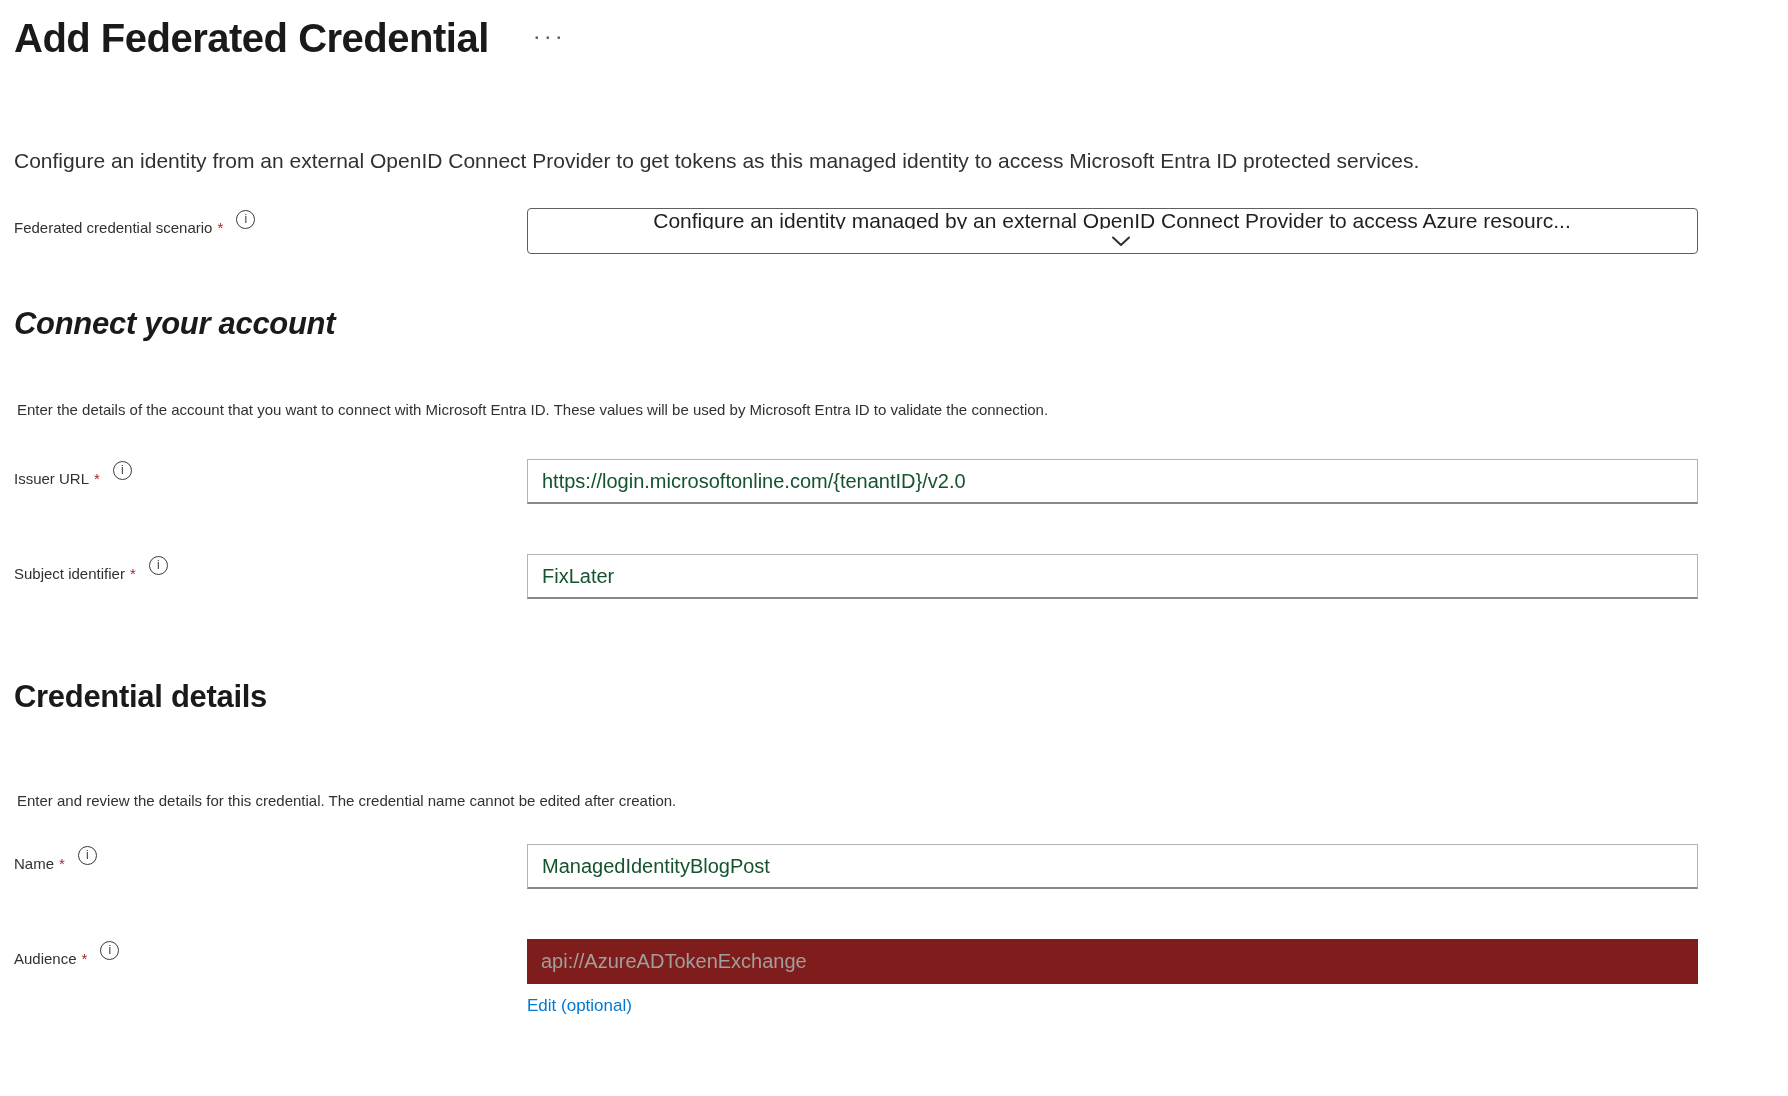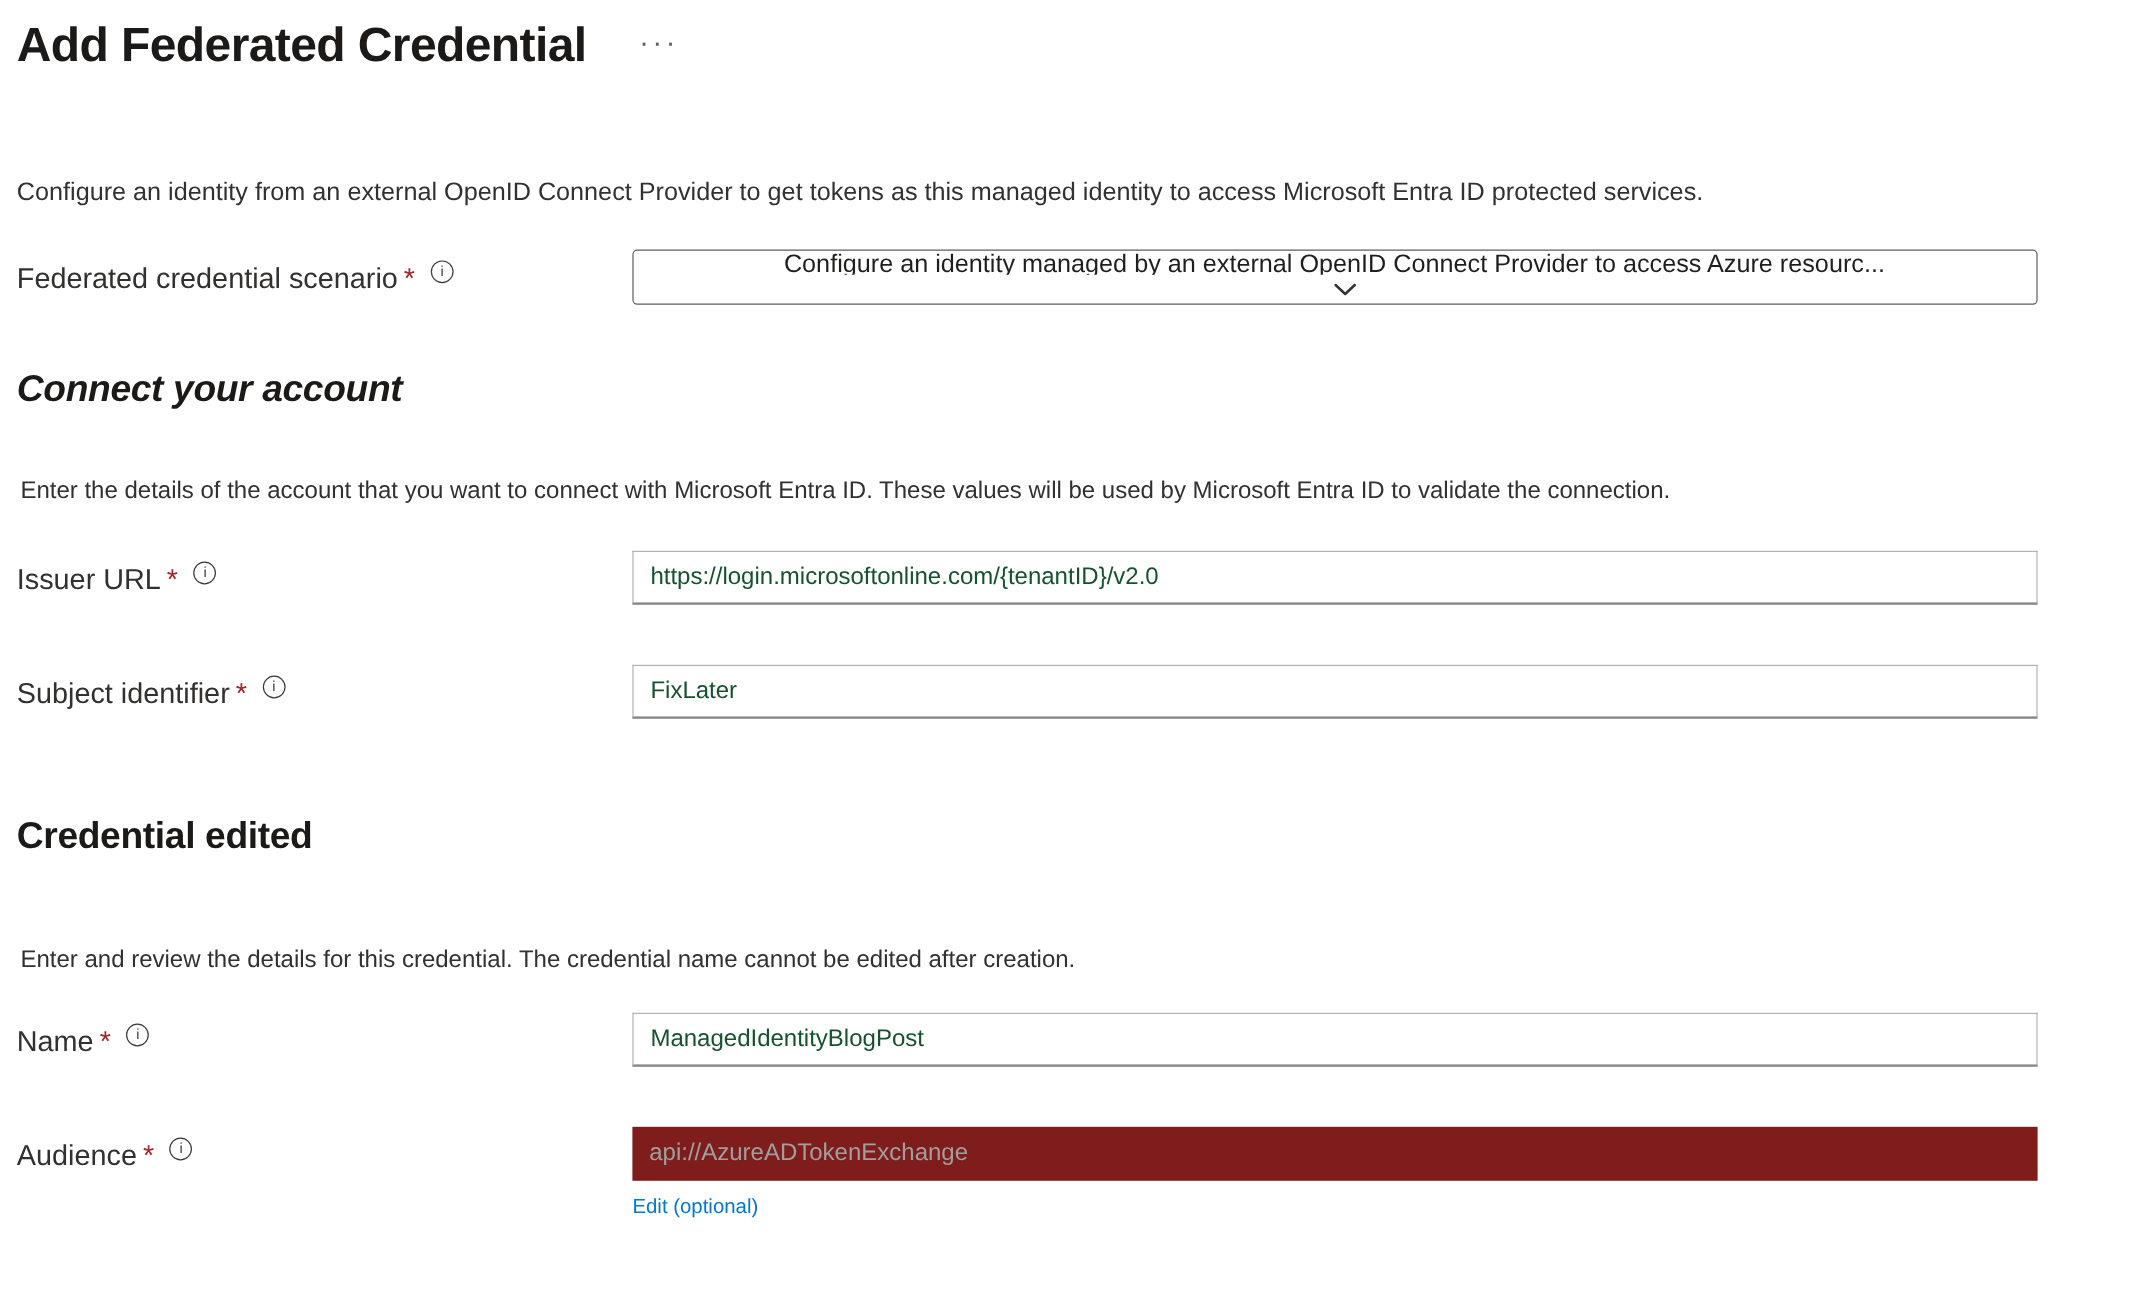--- a/index.html
+++ b/index.html
@@ -38,32 +38,32 @@
   }
 
   
   h2.section-heading {
     font-size: 31px;
     font-weight: 700;
     color: #1b1a19;
     letter-spacing: -0.3px;
   }
   .section-desc {
-    font-size: 20px;
+    font-size: 15px;
     line-height: 35px;
     color: #323130;
     padding-left: 3px;
   }
 
   
   .form-row { display: flex; align-items: flex-start; }
   .label-col {
     flex: 0 0 513px;
     padding-top: 11px;
-    font-size: 24px;
+    font-size: 15px;
     color: #323130;
     white-space: nowrap;
   }
   .control-col { flex: 1 1 auto; min-width: 0; }
 
   .required-mark { color: #a4262c; margin-left: 5px; }
 
   .info-icon {
     display: inline-flex;
     align-items: center;
@@ -184,21 +184,21 @@
 
   <div class="form-row gap-subject">
     <div class="label-col">
       <span>Subject identifier</span><span class="required-mark">*</span><span class="info-icon"></span>
     </div>
     <div class="control-col">
       <input class="text-input" type="text" value="FixLater" style="">
     </div>
   </div>
 
-  <h2 class="section-heading gap-h2-cred">Credential edited</h2>
+  <h2 class="section-heading gap-h2-cred">Credential details</h2>
   <p class="section-desc gap-desc-2">Enter and review the details for this credential. The credential name cannot be edited after creation.</p>
 
   <div class="form-row gap-name">
     <div class="label-col">
       <span>Name</span><span class="required-mark">*</span><span class="info-icon"></span>
     </div>
     <div class="control-col">
       <input class="text-input" type="text" value="ManagedIdentityBlogPost" style="">
     </div>
   </div>

